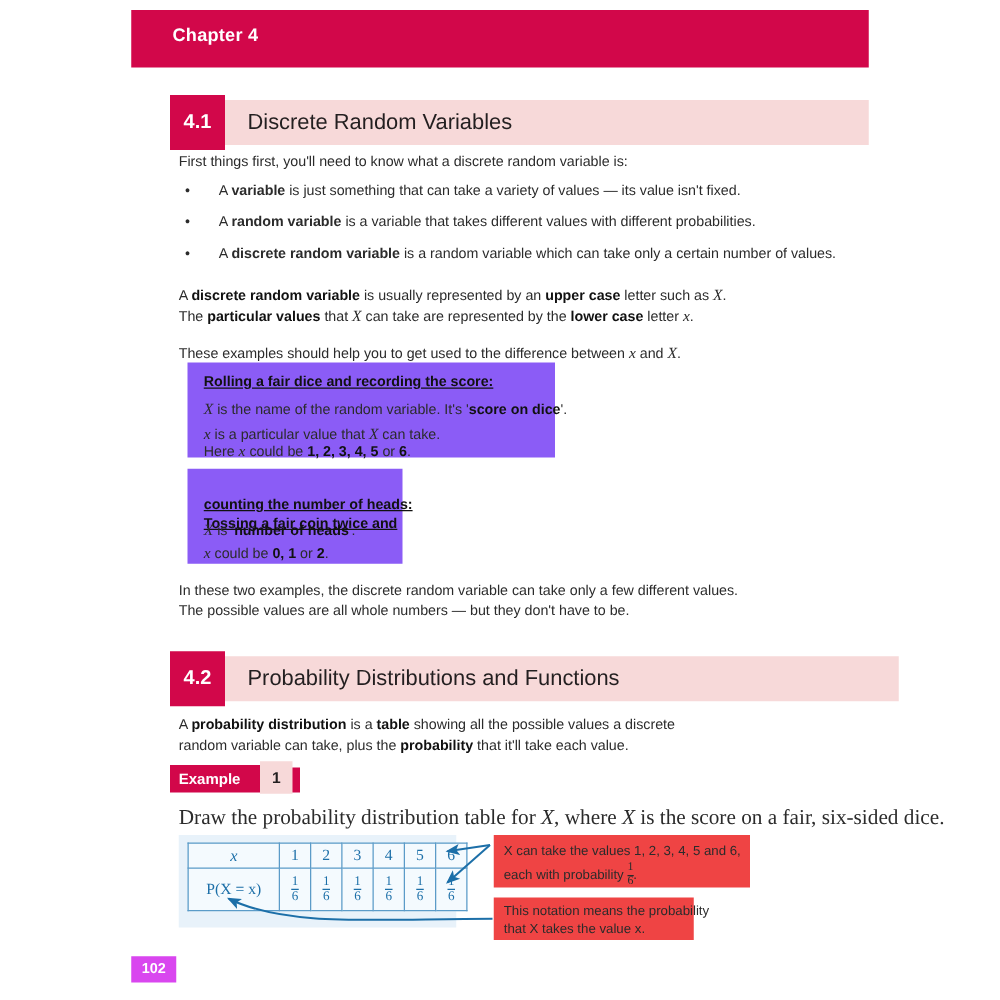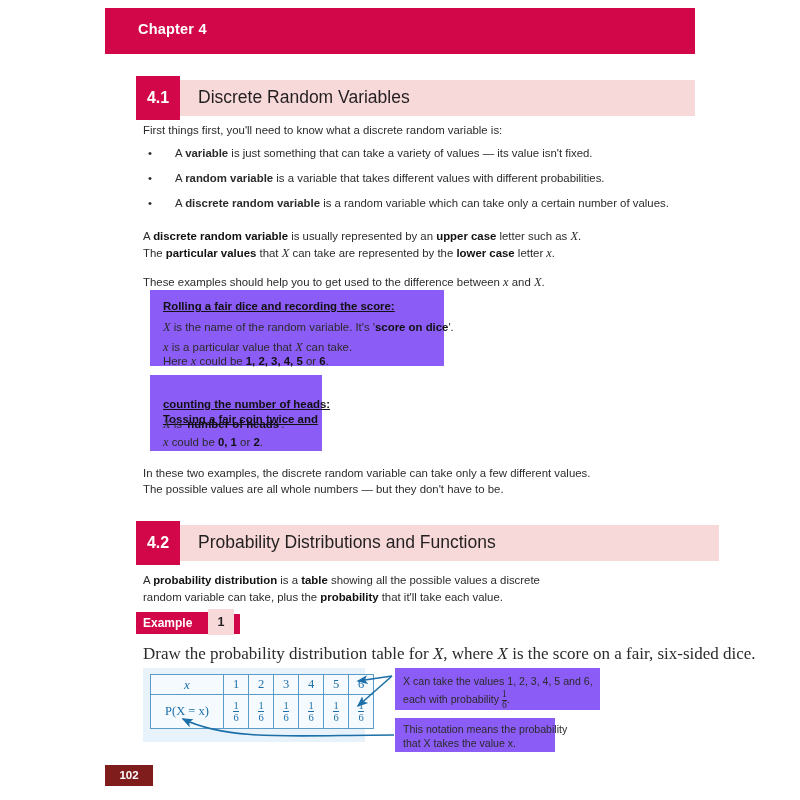--- a/index.html
+++ b/index.html
@@ -91,28 +91,28 @@
   table.dist td.p-lbl{height:33px;font-size:12.5px;padding:0 4px;white-space:nowrap;}
   table.dist td.p-val{height:33px;padding:0;}
 
   .frac{display:inline-block;font-family:"Liberation Serif", serif;
         font-size:10.5px;line-height:1.05;text-align:center;vertical-align:middle;}
   .frac .n{display:block;}
   .frac .d{display:block;border-top:1px solid #1C6FA8;}
 
   
   .yellow{
-    position:absolute;background:#8b5cf6;font-size:10.6px;color:#2b2b2b;
+    position:absolute;background:#ef4444;font-size:10.6px;color:#2b2b2b;
     line-height:16px;
   }
   .yellow .l{position:absolute;white-space:nowrap;}
 
   
   .pagenum{
-    position:absolute;left:105px;top:765px;width:48px;height:21px;background:#7f1d1d;
+    position:absolute;left:105px;top:765px;width:36px;height:21px;background:#d946ef;
   }
   .pagenum span{
     display:block;color:#fff;font-size:11.5px;font-weight:bold;
     line-height:21px;text-align:center;
   }
 
   svg.arrows{position:absolute;left:0;top:0;width:800px;height:800px;pointer-events:none;}
 </style>
 </head>
 <body>

